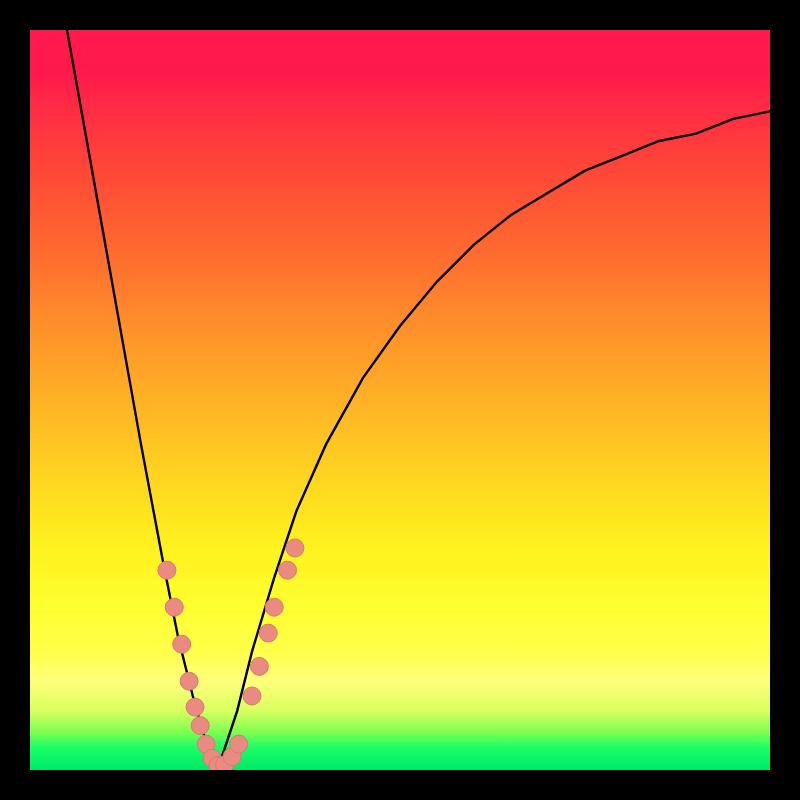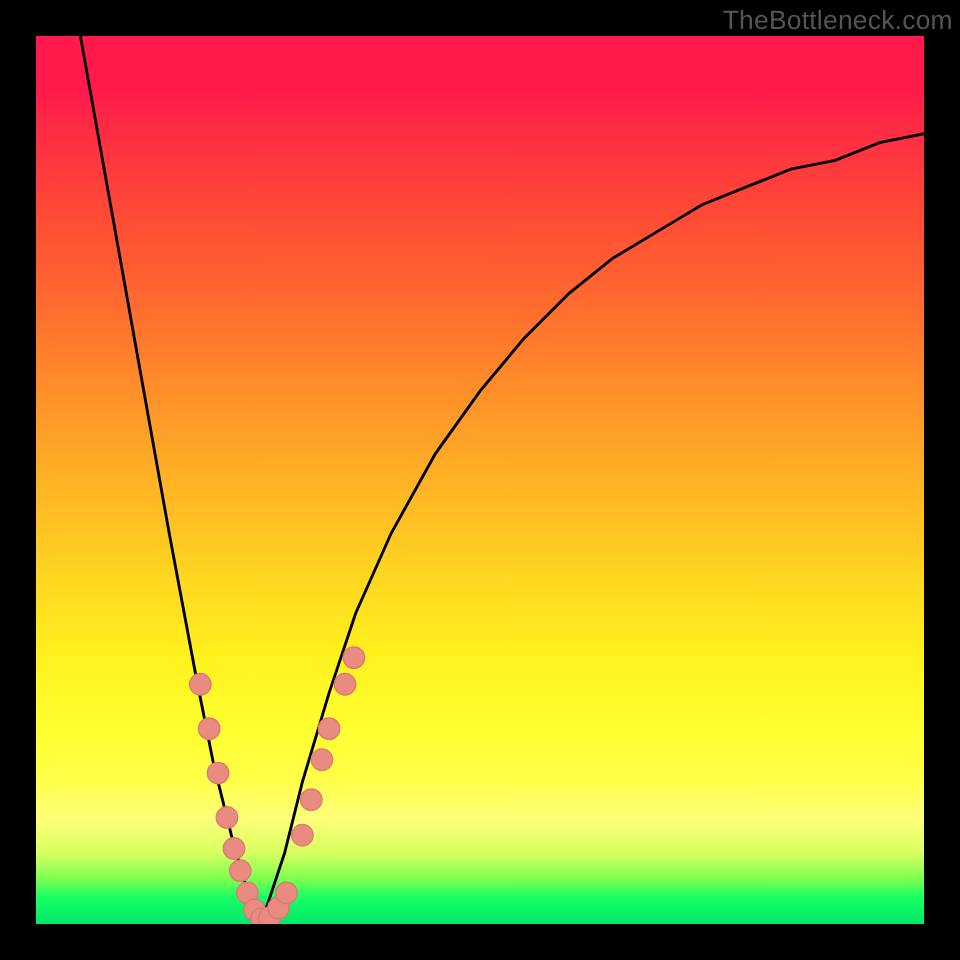--- a/index.html
+++ b/index.html
@@ -83,14 +83,13 @@
           <circle cx="208.68" cy="714.10" r="9" fill="#e98b80" stroke="#d87a70" stroke-width="1"></circle>
           <circle cx="222.00" cy="666.00" r="9" fill="#e98b80" stroke="#d87a70" stroke-width="1"></circle>
           <circle cx="229.40" cy="636.40" r="9" fill="#e98b80" stroke="#d87a70" stroke-width="1"></circle>
           <circle cx="238.28" cy="603.10" r="9" fill="#e98b80" stroke="#d87a70" stroke-width="1"></circle>
           <circle cx="244.20" cy="577.20" r="9" fill="#e98b80" stroke="#d87a70" stroke-width="1"></circle>
           <circle cx="257.52" cy="540.20" r="9" fill="#e98b80" stroke="#d87a70" stroke-width="1"></circle>
           <circle cx="264.92" cy="518.00" r="9" fill="#e98b80" stroke="#d87a70" stroke-width="1"></circle>
         </g>
     </svg>
   </div>
-  <div class="watermark">TheBottleneck.com</div>
 </div>
 
 </body></html>

